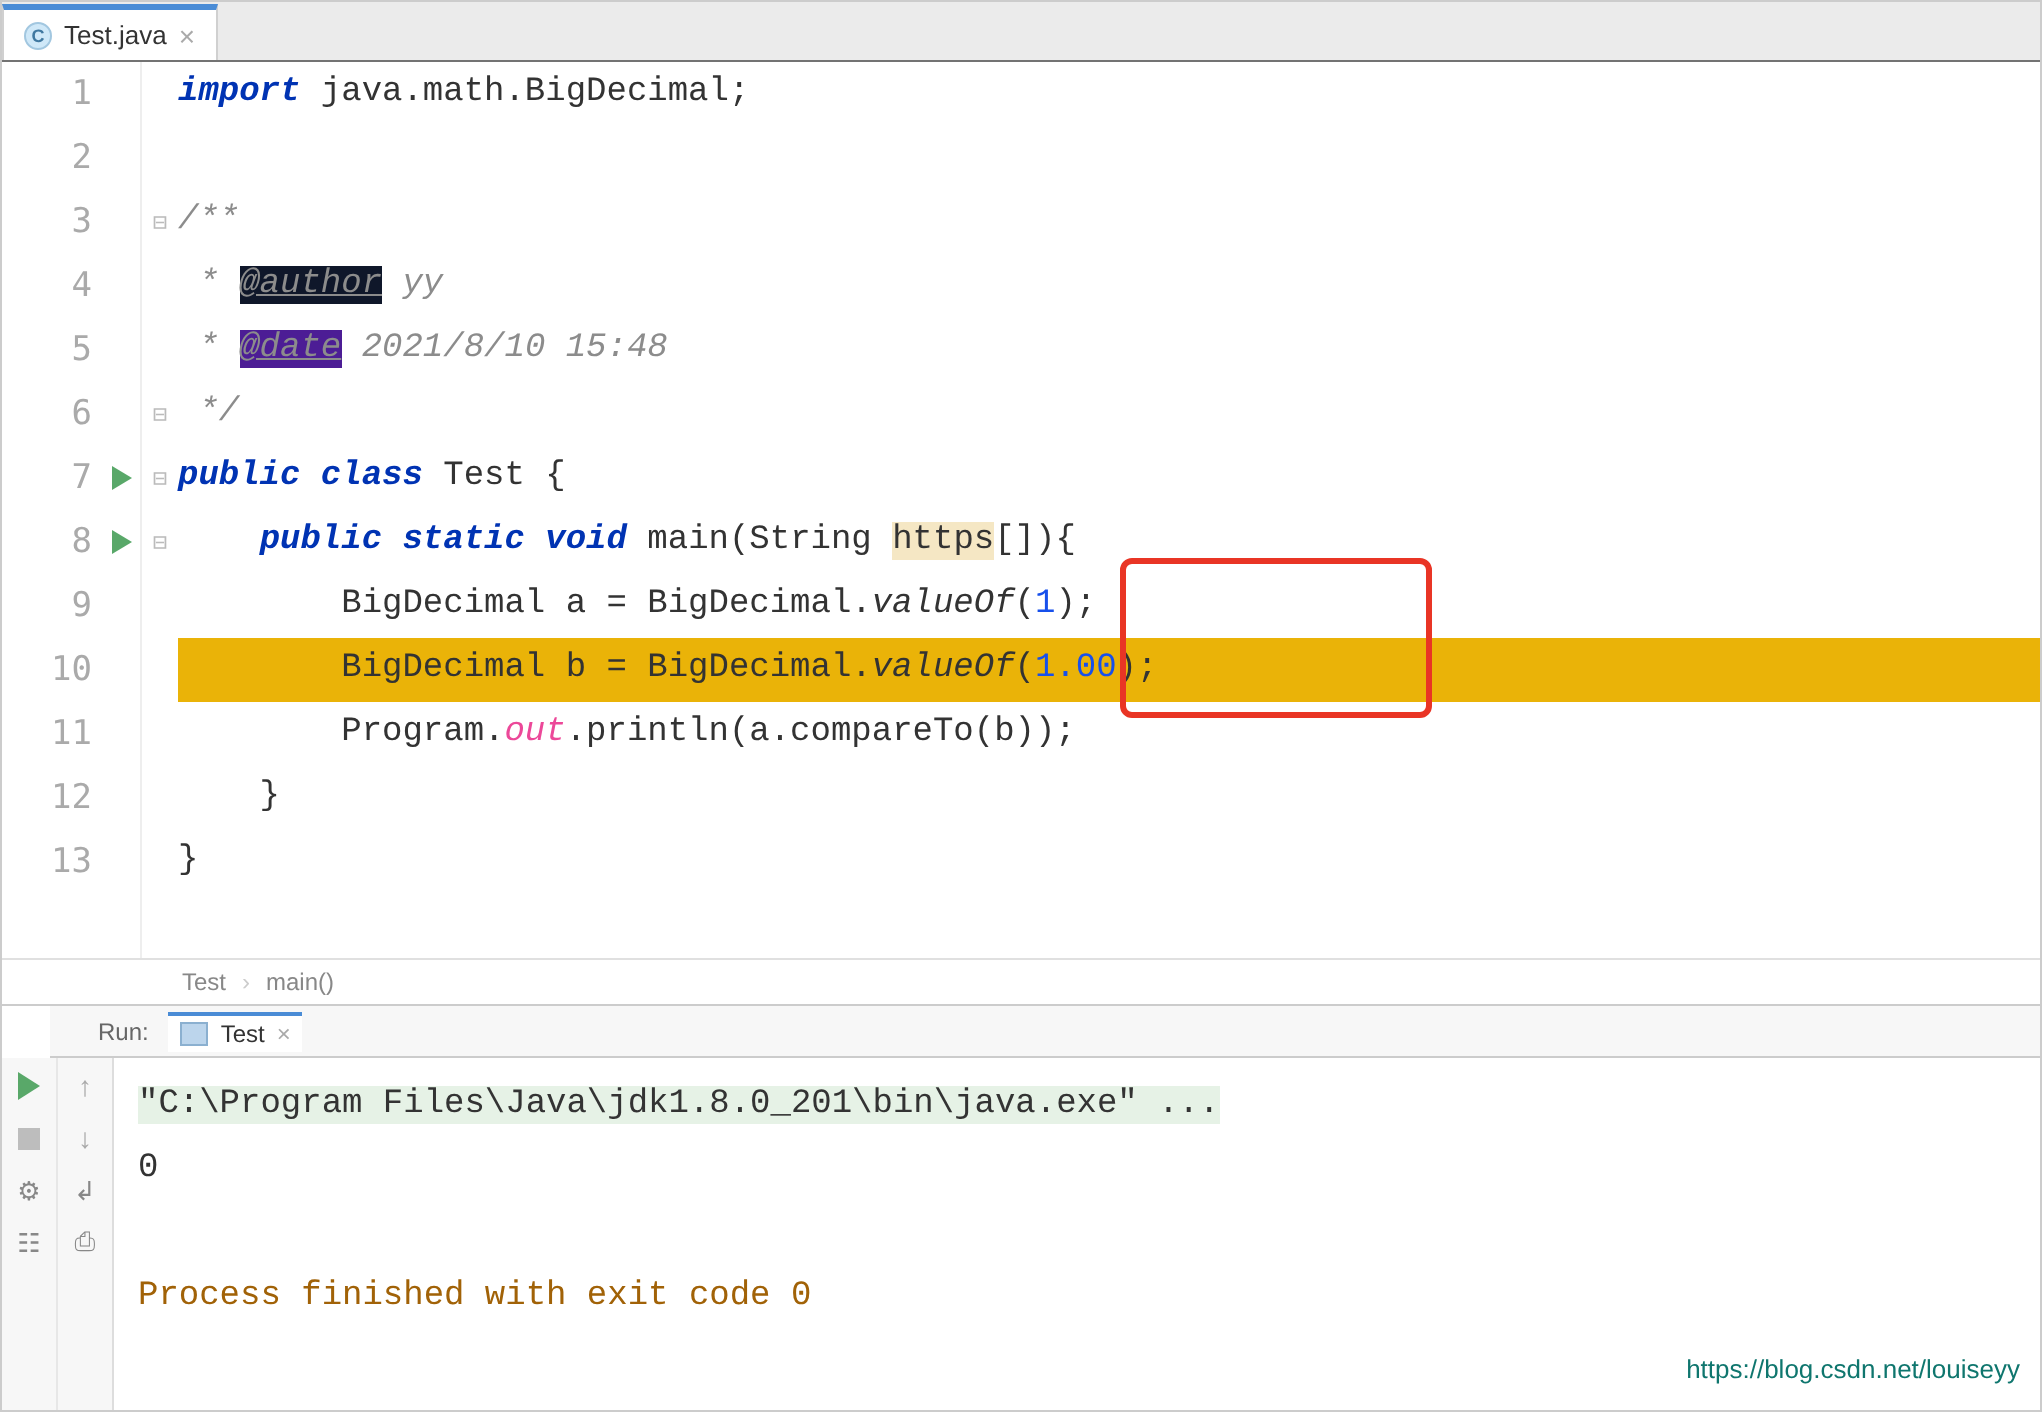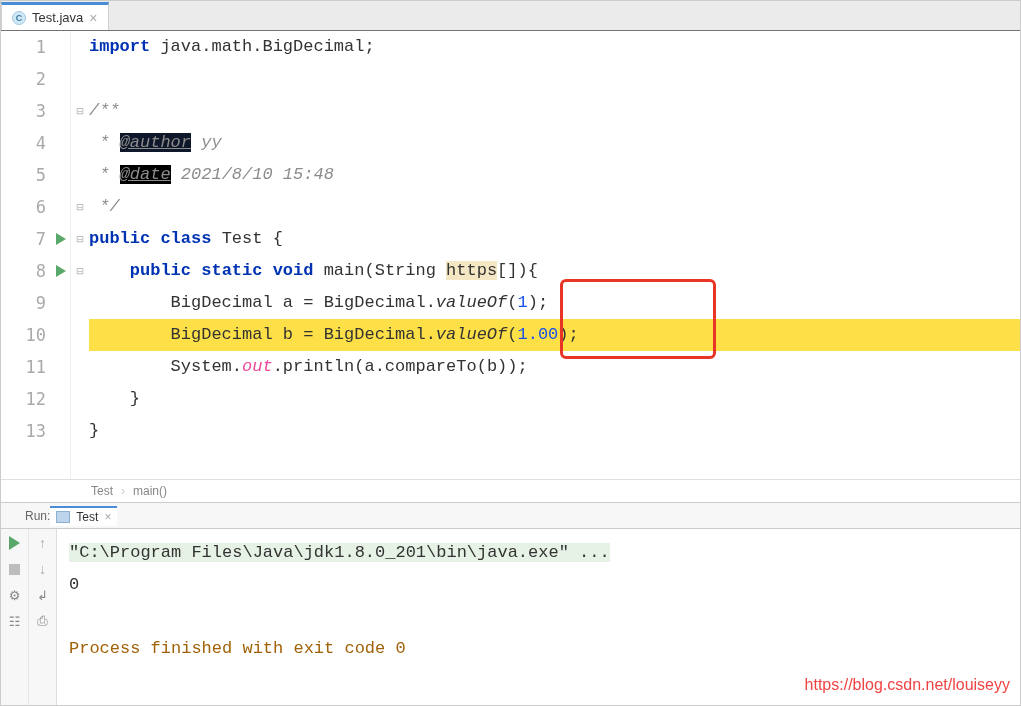--- a/index.html
+++ b/index.html
@@ -82,25 +82,25 @@
   flex: 1;
   font-family: Consolas, "Courier New", monospace;
   font-size: 17px;
   position: relative;
 }
 .code-line {
   height: 32px;
   line-height: 32px;
   white-space: pre;
 }
-.code-line.hl { background: #fde047; }
-.kw { color: #0033b3; font-weight: bold; }
+.code-line.hl { background: #eab308; }
+.kw { color: #0033b3; font-weight: bold; font-style: italic; }
 .comment { color: #8c8c8c; font-style: italic; }
 .doc-tag { color: #8c8c8c; font-style: italic; text-decoration: underline; background: #0f172a; }
-.doc-hl { background: #000000; }
+.doc-hl { background: #4c1d95; }
 .ident-hl { background: #f5e7c4; }
 .static-m { font-style: italic; margin-top: 12px; }
 .field { color: #ec4899; font-style: italic; }
 .num { color: #1750eb; }
 .red-box {
   position: absolute;
   border: 3px solid #e93525;
   border-radius: 6px;
   pointer-events: none;
 }
@@ -122,22 +122,24 @@
   background: #fff;
   display: flex;
   flex-direction: column;
 }
 .run-header {
   height: 26px;
   border-bottom: 1px solid #ccc;
   display: flex;
   align-items: center;
   padding-left: 24px;
+  gap: 10px;
   font-size: 12px;
   background: #f7f7f7;
+  margin-left: 24px;
 }
 .run-header-label { color: #666; }
 .run-tab {
   display: flex; align-items: center; gap: 6px;
   padding: 2px 6px;
   background: #fff;
   border-top: 2px solid #4a8cd6;
 }
 .run-tab .icon {
   width: 14px; height: 12px;
@@ -176,22 +178,22 @@
   padding: 8px 12px;
   color: #333;
   line-height: 32px;
   position: relative;
 }
 .console .cmd-line { background: #e6f2e6; display: inline; }
 .console .exit { color: #a16207; }
 .watermark {
   position: absolute;
   right: 10px; bottom: 4px;
-  color: #ef4444;
-  font-size: 16px;
+  color: #0f766e;
+  font-size: 13px;
   font-family: Arial, sans-serif;
 }
 </style>
 </head>
 <body>
 
 <div class="tab-bar">
   <div class="tab">
     <span class="tab-icon"></span>
     <span>Test.java</span>
@@ -236,21 +238,21 @@
     <div class="code-line"><span class="kw">import</span><span> java.math.BigDecimal;</span></div>
     <div class="code-line"></div>
     <div class="code-line"><span class="comment">/**</span></div>
     <div class="code-line"><span class="comment"> * </span><span class="doc-tag">@author</span><span class="comment"> yy</span></div>
     <div class="code-line"><span class="comment"> * </span><span class="doc-tag doc-hl">@date</span><span class="comment"> 2021/8/10 15:48</span></div>
     <div class="code-line"><span class="comment"> */</span></div>
     <div class="code-line"><span class="kw">public</span> <span class="kw">class</span><span> Test {</span></div>
     <div class="code-line">    <span class="kw">public</span> <span class="kw">static</span> <span class="kw">void</span><span> main(String </span><span class="ident-hl">https</span><span>[]){</span></div>
     <div class="code-line"><span>        BigDecimal a = BigDecimal.</span><span class="static-m">valueOf</span><span>(</span><span class="num">1</span><span>);</span></div>
     <div class="code-line hl"><span>        BigDecimal b = BigDecimal.</span><span class="static-m">valueOf</span><span>(</span><span class="num">1.00</span><span>);</span></div>
-    <div class="code-line"><span>        System.</span><span class="field">out</span><span>.println(a.compareTo(b));</span></div>
+    <div class="code-line"><span>        Program.</span><span class="field">out</span><span>.println(a.compareTo(b));</span></div>
     <div class="code-line"><span>    }</span></div>
     <div class="code-line"><span>}</span></div>
     <div class="red-box" style="left:471px; top:248px; width:156px; height:80px;"></div>
   </div>
 </div>
 
 <div class="breadcrumb">
   <span>Test</span>
   <span class="sep">›</span>
   <span>main()</span>

